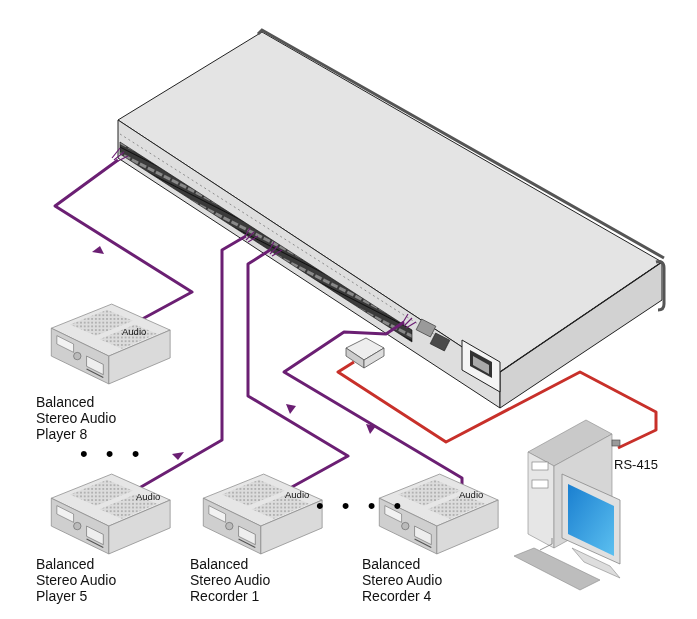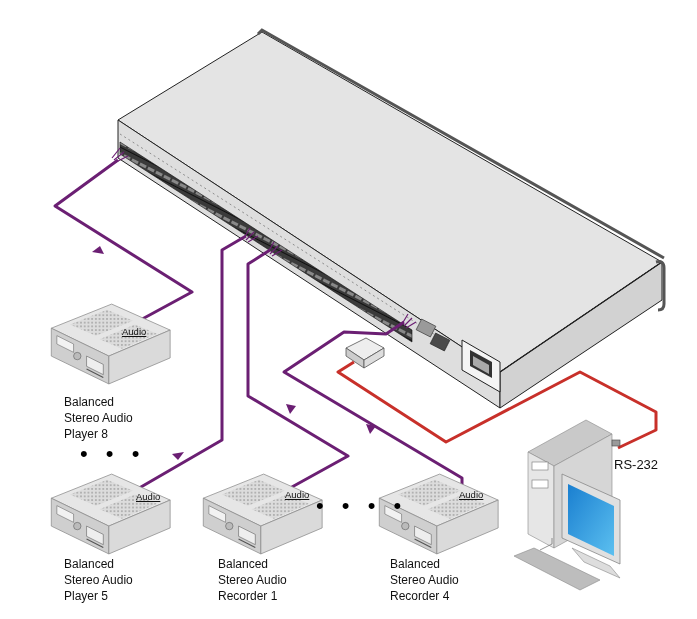--- a/index.html
+++ b/index.html
@@ -1,20 +1,20 @@
 <!DOCTYPE html>
 <html><head>
 <meta charset="utf-8">
 <style>
   html, body { margin: 0; padding: 0; background: #ffffff; }
   body { width: 697px; height: 619px; position: relative; overflow: hidden;
          font-family: "Liberation Sans", sans-serif; }
   #stage { position: absolute; left: 0; top: 0; }
-  .lbl { position: absolute; color: #111; font-size: 12px; line-height: 16px; margin-left: 28px; }
-  .lbl-small { position: absolute; color: #111; font-size: 9.5px; line-height: 11px; text-decoration: underline; }
+  .lbl { position: absolute; color: #111; font-size: 14px; line-height: 16px; }
+  .lbl-small { position: absolute; color: #111; font-size: 9.5px; line-height: 11px; }
   .lbl-rs { position: absolute; color: #111; font-size: 13px; line-height: 15px; }
   .dots { position: absolute; font-size: 22px; letter-spacing: 6px; color: #000; line-height: 20px; }
 </style>
 </head>
 <body>
 
 <svg id="stage" width="697" height="619" viewBox="0 0 697 619">
   <defs>
     <pattern id="ports" width="18" height="10" patternUnits="userSpaceOnUse" patternTransform="rotate(27)">
       <rect width="18" height="10" fill="#3a3a3a"></rect>
@@ -152,13 +152,13 @@
   <div>Recorder 1</div>
 </div>
 
 <div class="lbl-small" style="left:459px;top:489px;">Audio</div>
 <div class="lbl" style="left:362px;top:556px;">
   <div>Balanced</div>
   <div>Stereo Audio</div>
   <div>Recorder 4</div>
 </div>
 
-<div class="lbl-rs" style="left:614px;top:457px;">RS-232</div>
+<div class="lbl-rs" style="left:614px;top:457px;">RS-415</div>
 
 </body></html>

